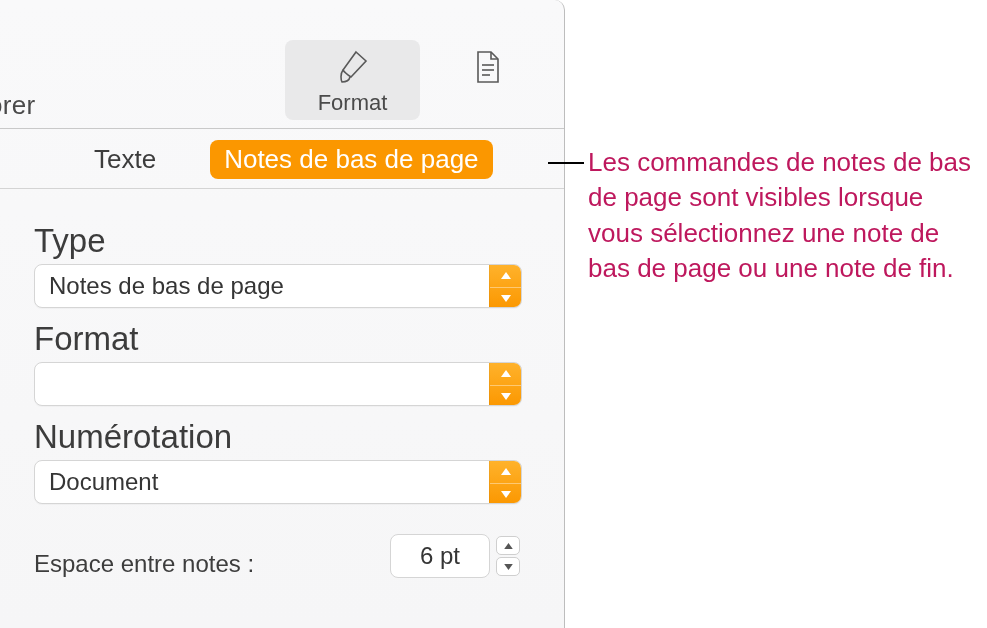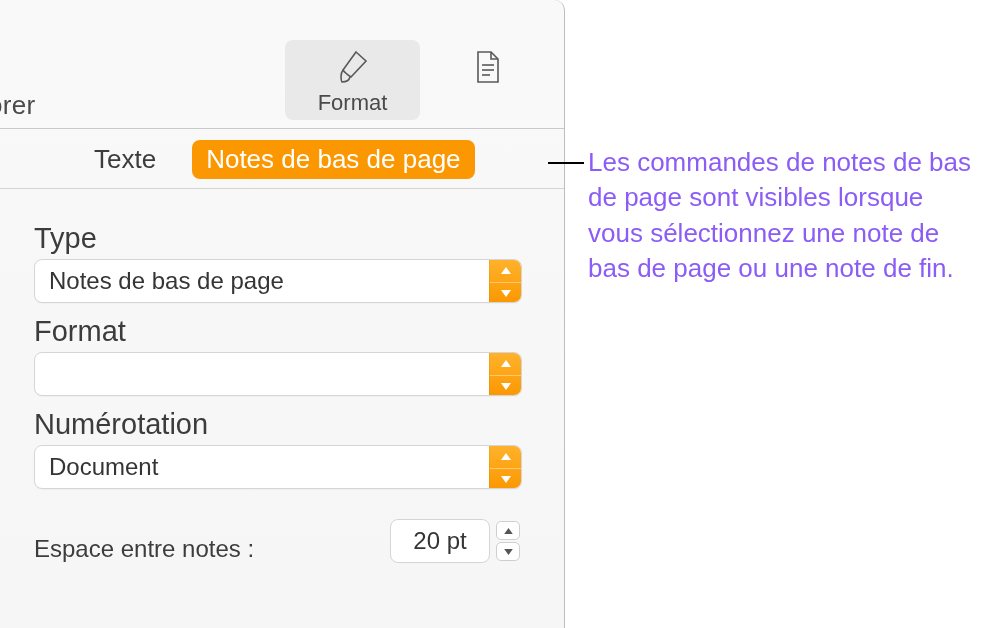--- a/index.html
+++ b/index.html
@@ -65,21 +65,21 @@
       height:1px;
       background:#c9c9c9;
     }
     
     .tabrow {
       position:absolute;
       left:0; right:0; top:135px;
       height:48px;
       display:flex;
       align-items:center;
-      gap:22px;
+      gap:40px;
       padding-left:80px;
     }
     .tab {
       font-size:26px;
       padding:3px 14px;
       border-radius:8px;
       color:#3c3c3c;
       cursor:default;
     }
     .tab.active {
@@ -93,21 +93,21 @@
       left:0; right:0; top:188px;
       height:1px;
       background:#d4d4d4;
     }
     
     .controls {
       position:absolute;
       left:34px; right:42px; top:210px;
     }
     .field-lbl {
-      font-size:29px;
+      font-size:33px;
       color:#3c3c3c;
       margin-bottom:4px;
       margin-top:12px;
     }
     .popup {
       display:flex;
       align-items:center;
       background:#ffffff;
       border:1px solid #d5d5d5;
       border-radius:8px;
@@ -171,21 +171,21 @@
     }
     .mini-stepper svg { width:9px; height:6px; }
     .mini-stepper path { fill:#555; }
     
     .callout {
       position:absolute;
       left:588px; top:145px;
       width:388px;
       font-size:26px;
       line-height:1.36;
-      color:#8b5cf6;
+      color:#be185d;
     }
     .leader {
       position:absolute;
       left:548px; top:162px;
       width:36px; height:2px;
       background:#000;
     }
   </style>
 </head>
 <body>
@@ -273,21 +273,21 @@
             <svg viewBox="0 0 10 7">
               <path d="M0 0 H10 L5 7 Z"></path>
             </svg>
           </div>
       </div>
     </div>
 
     <div class="row-inline">
       <div>Espace entre notes :</div>
       <div class="spacing-ctl">
-        <div class="numbox">20 pt</div>
+        <div class="numbox">6 pt</div>
         <div class="mini-stepper">
           <div class="ms">
             <svg viewBox="0 0 10 7">
                 <path d="M5 0 L10 7 H0 Z"></path>
               </svg>
           </div>
           <div class="ms">
             <svg viewBox="0 0 10 7">
                 <path d="M0 0 H10 L5 7 Z"></path>
               </svg>

